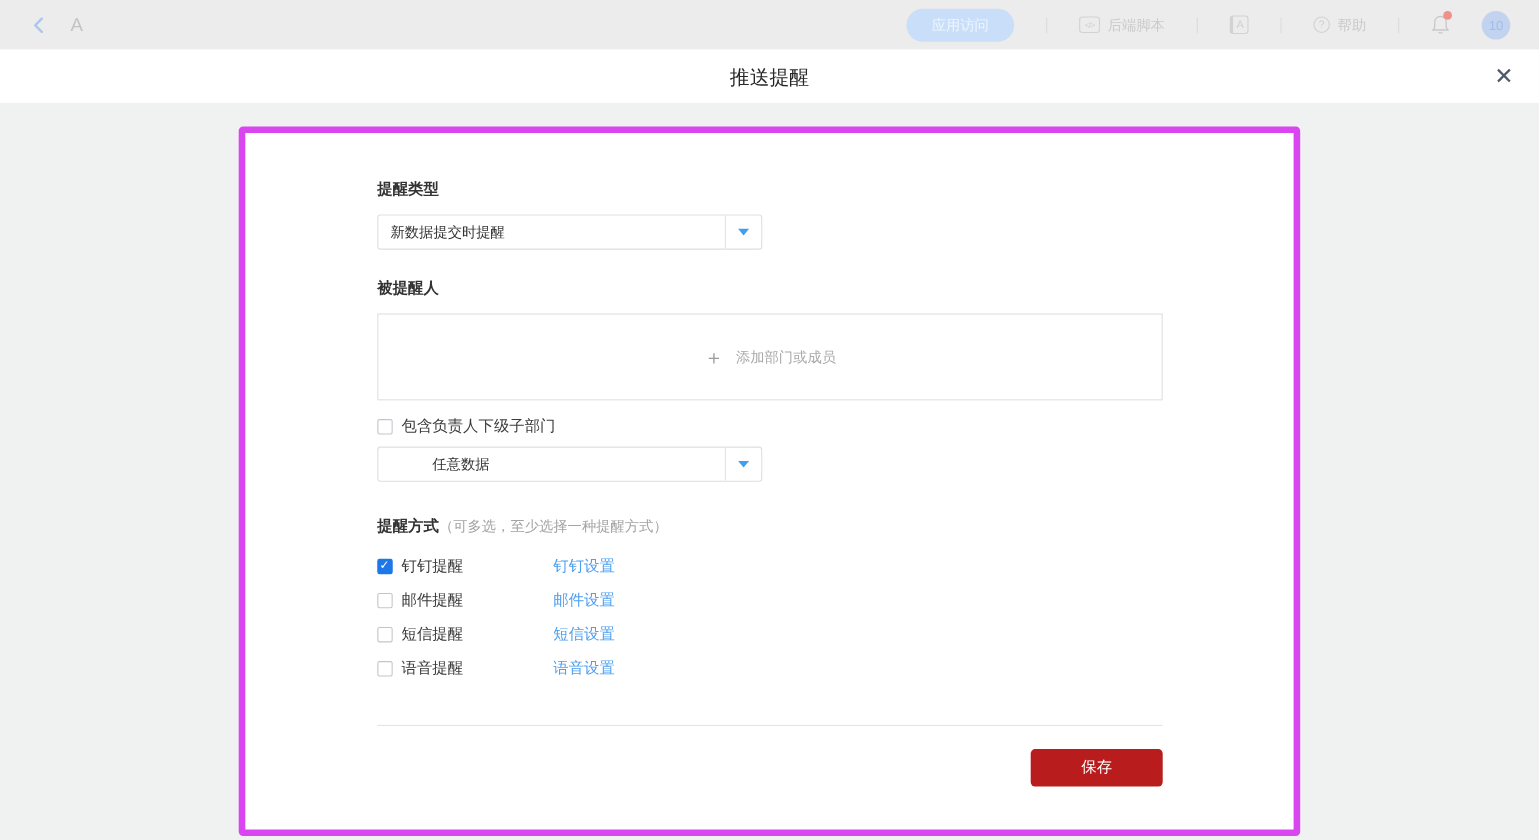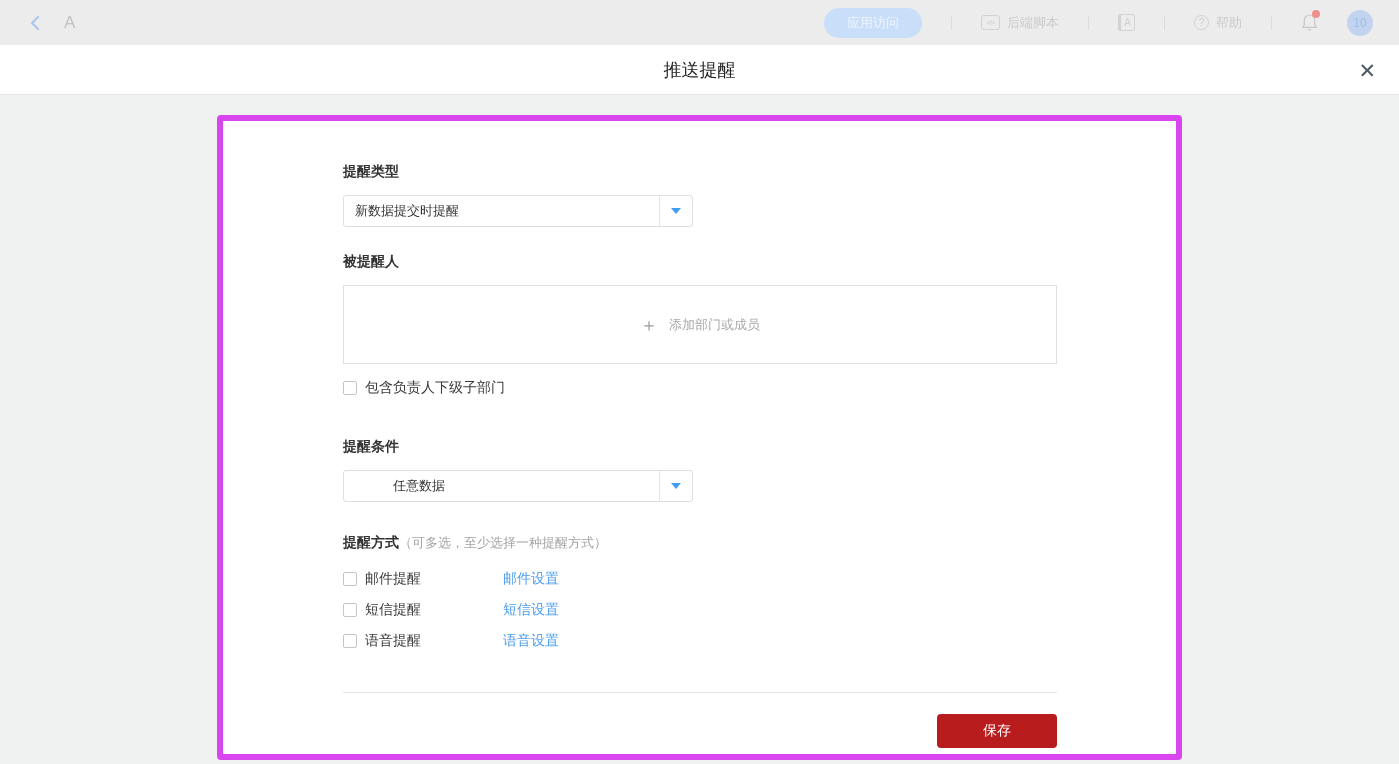--- a/index.html
+++ b/index.html
@@ -43,21 +43,21 @@
   .add-box { height:79px; border:1px solid #e0e0e0; background:#ffffff; display:flex; align-items:center; justify-content:center; gap:11px; margin-bottom:14px; cursor:pointer; }
   .plus-ic { font-size:18px; color:#9b9b9b; font-weight:300; }
   .add-text { font-size:13px; color:#a9a9a9; }
 
   .checkbox { width:14px; height:14px; border:1px solid #c2c6cc; border-radius:2px; background:#ffffff; position:relative; flex:none; cursor:pointer; }
   .checkbox.checked { background:#1e77e8; border-color:#1e77e8; }
   .checkbox.checked::after { content:"✓"; position:absolute; left:1px; top:-2px; color:#ffffff; font-size:11px; font-weight:bold; }
 
   .check-row { display:flex; align-items:center; font-size:14px; color:#3a3a3a; height:20px; }
   .check-row .checkbox { margin-right:8px; }
-  .sub-row { margin-bottom:38px; }
+  .sub-row { margin-bottom:8px; }
 
   .methods-head { display:flex; align-items:baseline; margin-bottom:17px; }
   .hint { color:#a3a3a3; font-size:13px; font-weight:normal; }
 
   .method-row { display:flex; align-items:center; margin-bottom:11px; height:20px; }
   .method-left { display:flex; align-items:center; width:160px; font-size:14px; color:#3a3a3a; }
   .method-left .checkbox { margin-right:8px; }
   .link { color:#4d9ff0; font-size:14px; text-decoration:none; cursor:pointer; }
 
   .divider { height:1px; background:#e4e4e4; margin-top:41px; }
@@ -123,33 +123,39 @@
     <div class="add-box">
       <span class="plus-ic">＋</span>
       <span class="add-text">添加部门或成员</span>
     </div>
 
     <div class="check-row sub-row">
       <span class="checkbox"></span>
       <span>包含负责人下级子部门</span>
     </div>
 
-    <div class="field-label mb14">提醒条件</div>
     <div class="select sel2">
       <span class="select-value">任意数据</span>
       <span class="select-arrow">
         <span class="caret-down"></span>
       </span>
     </div>
 
     <div class="methods-head">
       <span class="field-label">提醒方式</span>
       <span class="hint">（可多选，至少选择一种提醒方式）</span>
     </div>
 
+    <div class="method-row">
+      <span class="method-left">
+        <span class="checkbox checked"></span>
+        <span>钉钉提醒</span>
+      </span>
+      <a class="link">钉钉设置</a>
+    </div>
 
     <div class="method-row">
       <span class="method-left">
         <span class="checkbox"></span>
         <span>邮件提醒</span>
       </span>
       <a class="link">邮件设置</a>
     </div>
 
     <div class="method-row">

